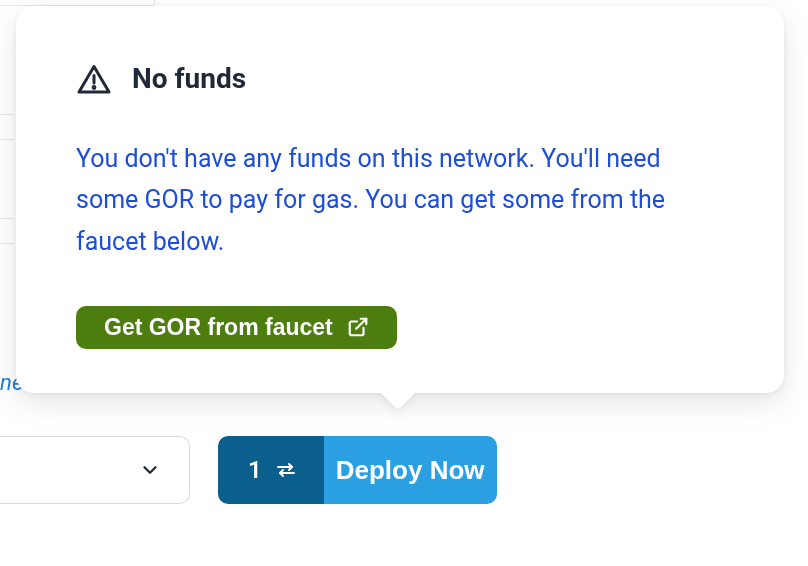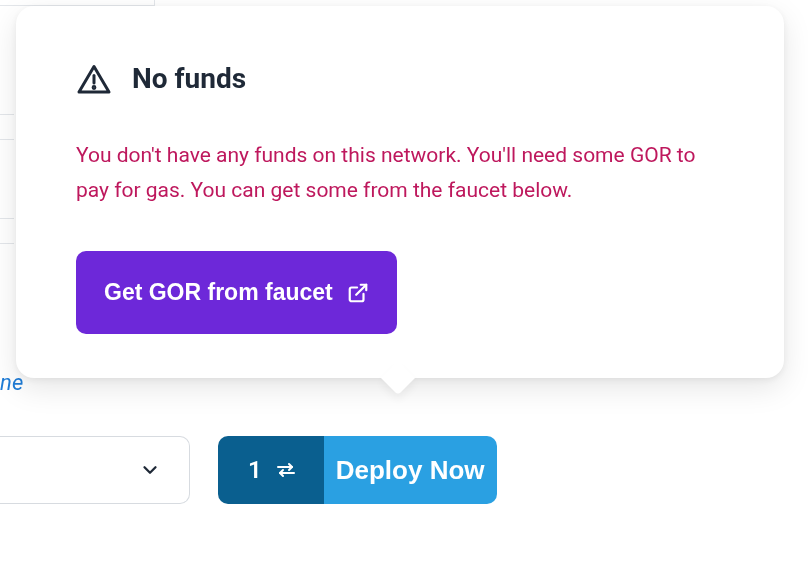--- a/index.html
+++ b/index.html
@@ -78,36 +78,36 @@
       display: inline-flex;
       align-items: center;
       justify-content: center;
     }
     .popover-title {
       font-size: 28px;
       font-weight: 700;
       color: #1f2937;
     }
     .popover-body {
-      font-size: 21px;
+      font-size: 25px;
       line-height: 1.65;
-      color: #be185d;
+      color: #1d4ed8;
       margin-bottom: 44px;
     }
     .faucet-btn {
       display: inline-flex;
       align-items: center;
       gap: 14px;
-      background: #6d28d9;
+      background: #4d7c0f;
       color: #ffffff;
       font-size: 23px;
       font-weight: 700;
       border: none;
       border-radius: 10px;
-      padding: 28px 28px;
+      padding: 8px 28px;
       cursor: pointer;
     }
     .ext-icon {
       width: 22px;
       height: 22px;
       display: inline-flex;
     }
 
     
     .dropdown-btn {

